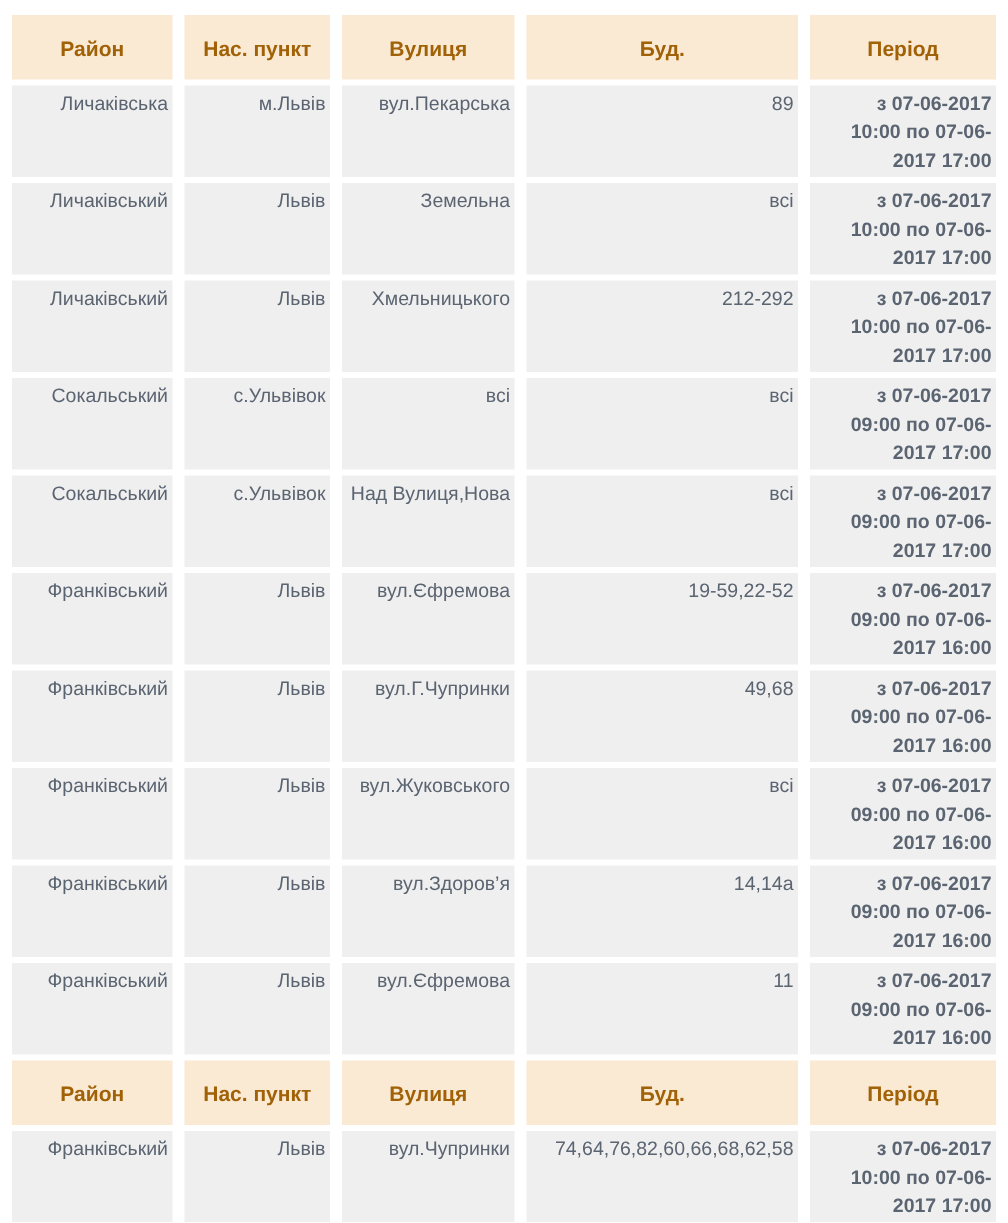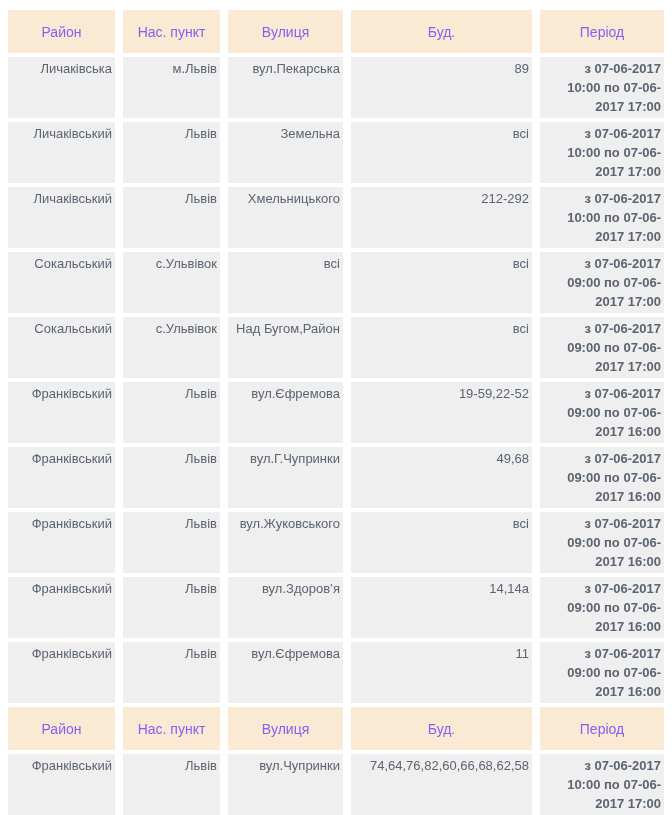--- a/index.html
+++ b/index.html
@@ -25,22 +25,22 @@
   col.c-settlement { width: 97px;  }
   col.c-street     { width: 115px; }
   col.c-building   { width: 181px; }
   col.c-period     { width: 124px; }
 
   th.hcell {
     background: #fae9d3;
     height: 43px;
     box-sizing: border-box;
     font-size: 14px;
-    font-weight: normal;
-    color: #8b5cf6;
+    font-weight: bold;
+    color: #a16207;
     text-align: center;
     vertical-align: middle;
     padding: 0 2px;
   }
   td.dcell {
     background: #efefef;
     height: 60px;
     box-sizing: border-box;
     font-size: 13px;
     line-height: 19px;
@@ -107,21 +107,21 @@
         <td class="dcell">с.Ульвівок</td>
         <td class="dcell">всі</td>
         <td class="dcell">всі</td>
         <td class="dcell period">з 07-06-2017
 09:00 по 07-06-
 2017 17:00</td>
       </tr>
       <tr>
         <td class="dcell">Сокальський</td>
         <td class="dcell">с.Ульвівок</td>
-        <td class="dcell">Над Бугом,Район</td>
+        <td class="dcell">Над Вулиця,Нова</td>
         <td class="dcell">всі</td>
         <td class="dcell period">з 07-06-2017
 09:00 по 07-06-
 2017 17:00</td>
       </tr>
       <tr>
         <td class="dcell">Франківський</td>
         <td class="dcell">Львів</td>
         <td class="dcell">вул.Єфремова</td>
         <td class="dcell">19-59,22-52</td>

